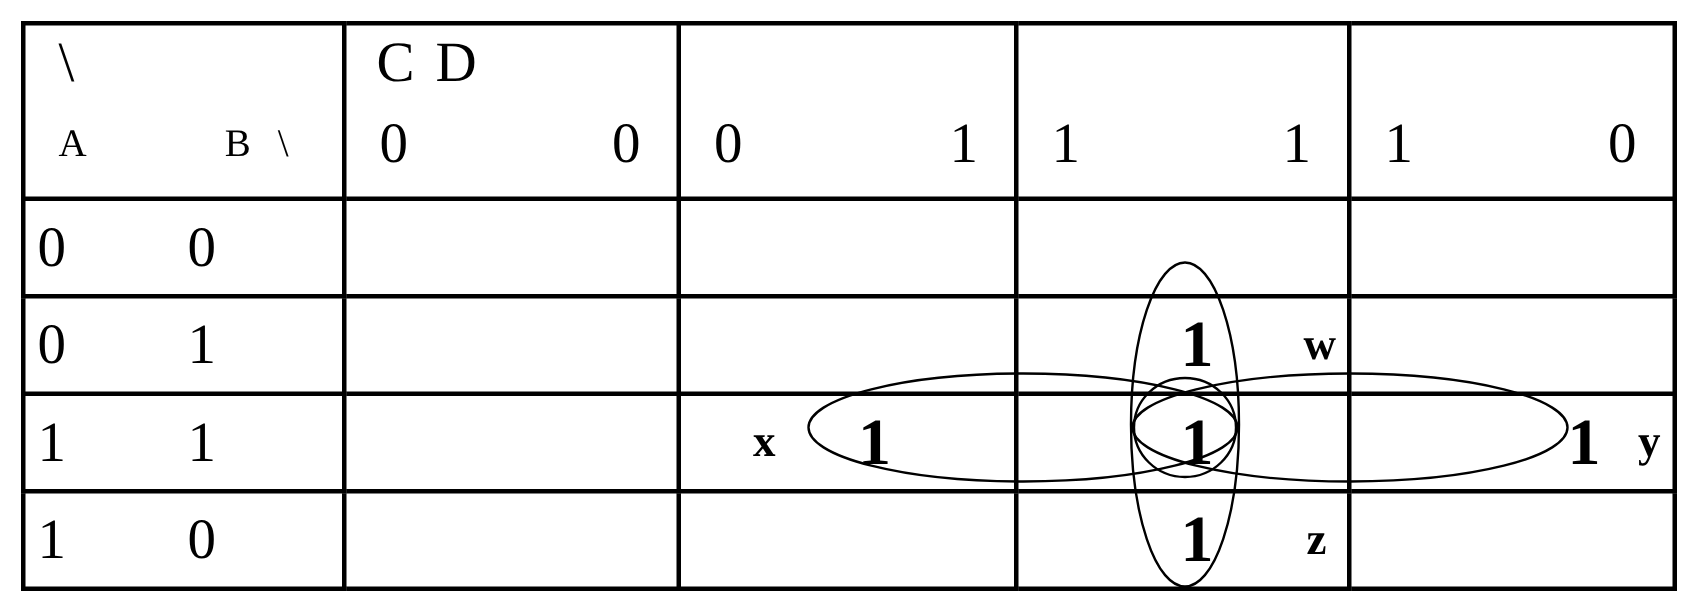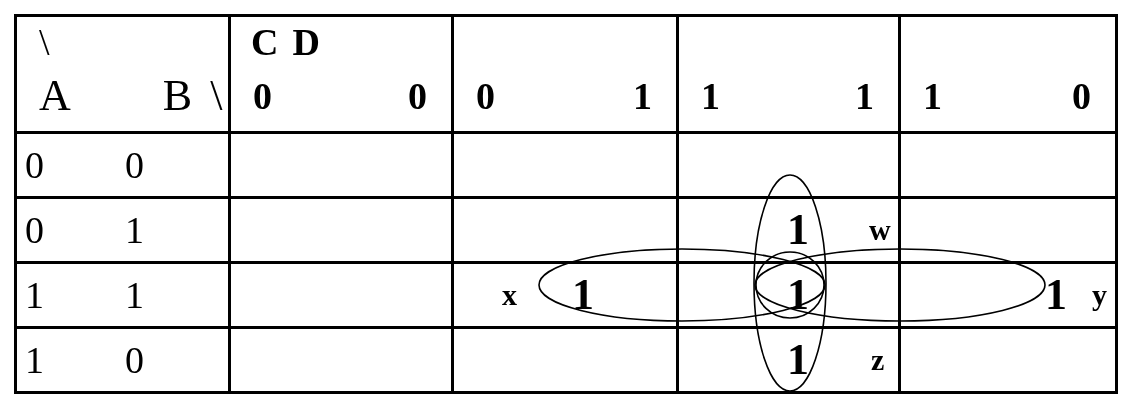--- a/index.html
+++ b/index.html
@@ -58,34 +58,33 @@
     position: absolute;
     left: 22px;
     top: 6px;
     font-size: 38px;
     line-height: 38px;
   }
   .corner-rowvars {
     position: absolute;
     left: 22px;
     top: 58px;
-    font-size: 44px;
+    font-size: 26px;
     line-height: 42px;
     letter-spacing: 0;
   }
   .corner-rowvars .gapA { display: inline-block; width: 92px; }
   .corner-rowvars .gapB { display: inline-block; width: 18px; }
 
   
   .cd-cell { height: 114px; }
   .cd-inner {
     position: relative;
     width: 100%;
     height: 100%;
-    font-weight: bold;
   }
   .cd-title {
     position: absolute;
     left: 20px;
     top: 6px;
     font-size: 38px;
     line-height: 38px;
   }
   .cd-title .sp { display: inline-block; width: 14px; }
   .cd-bits {

